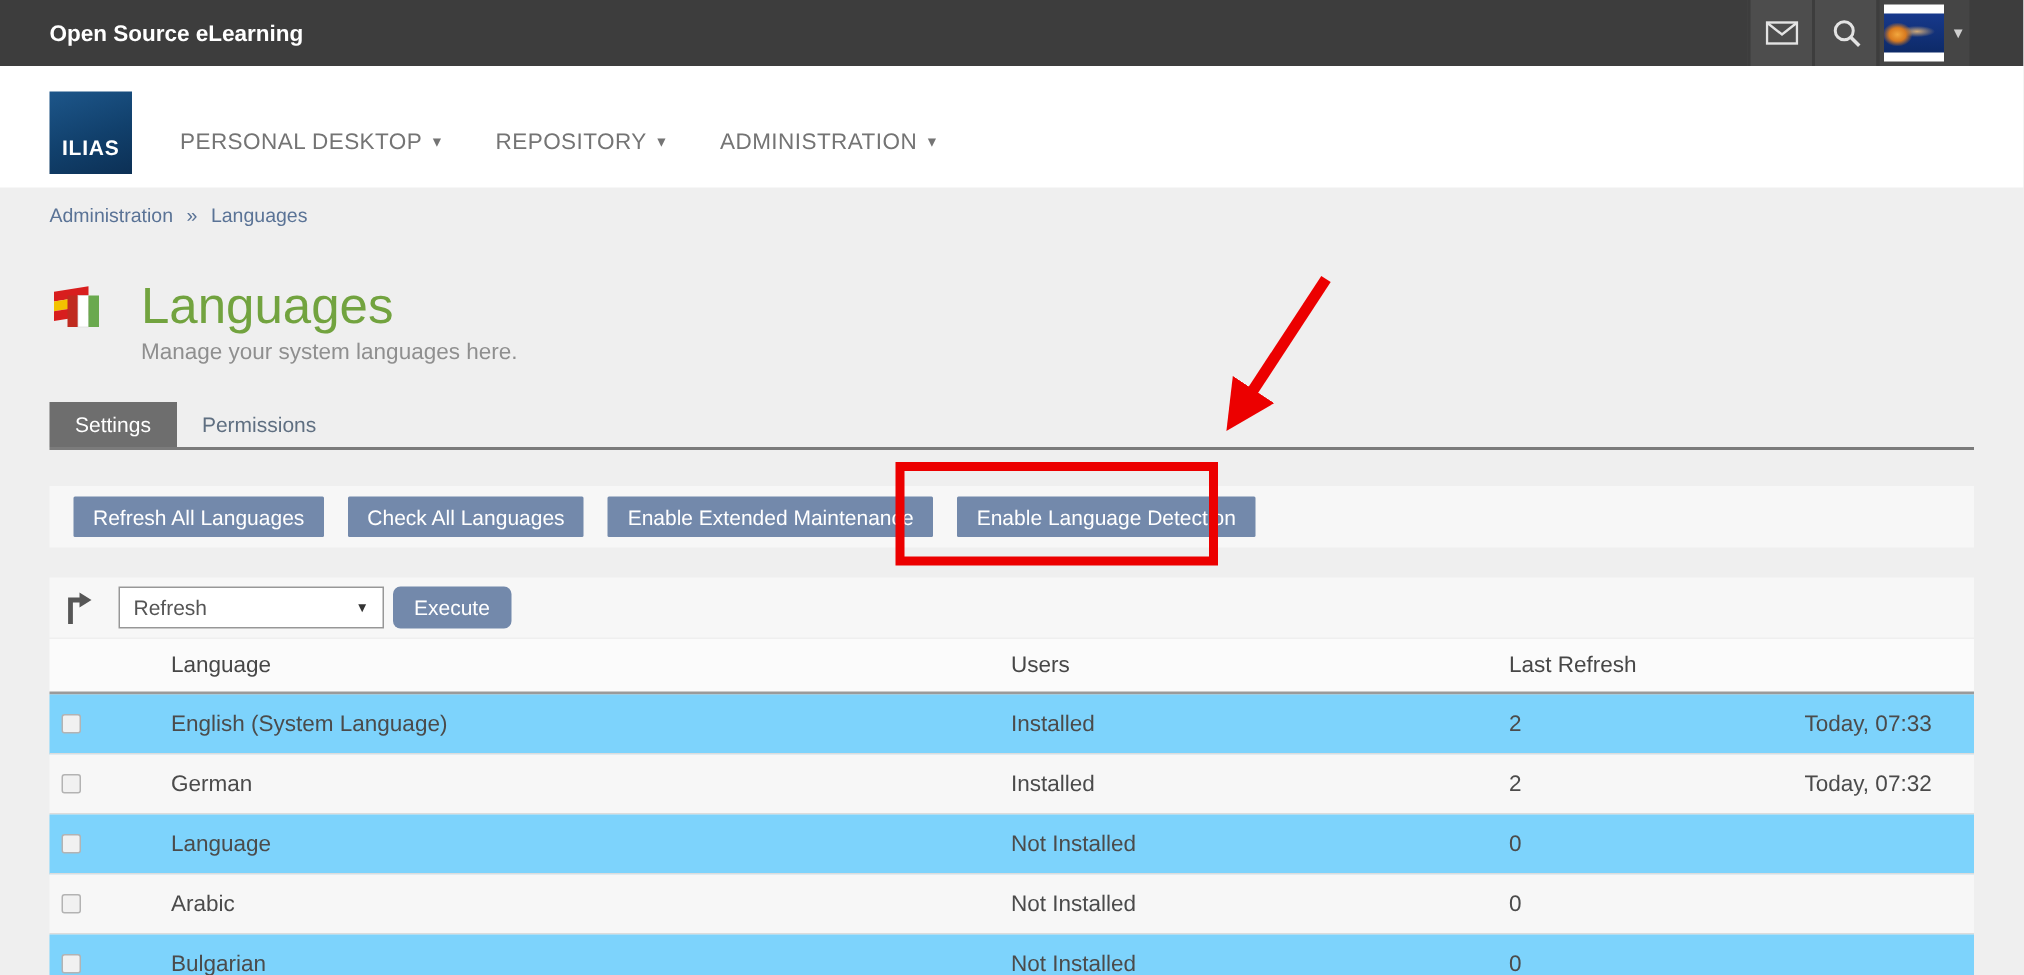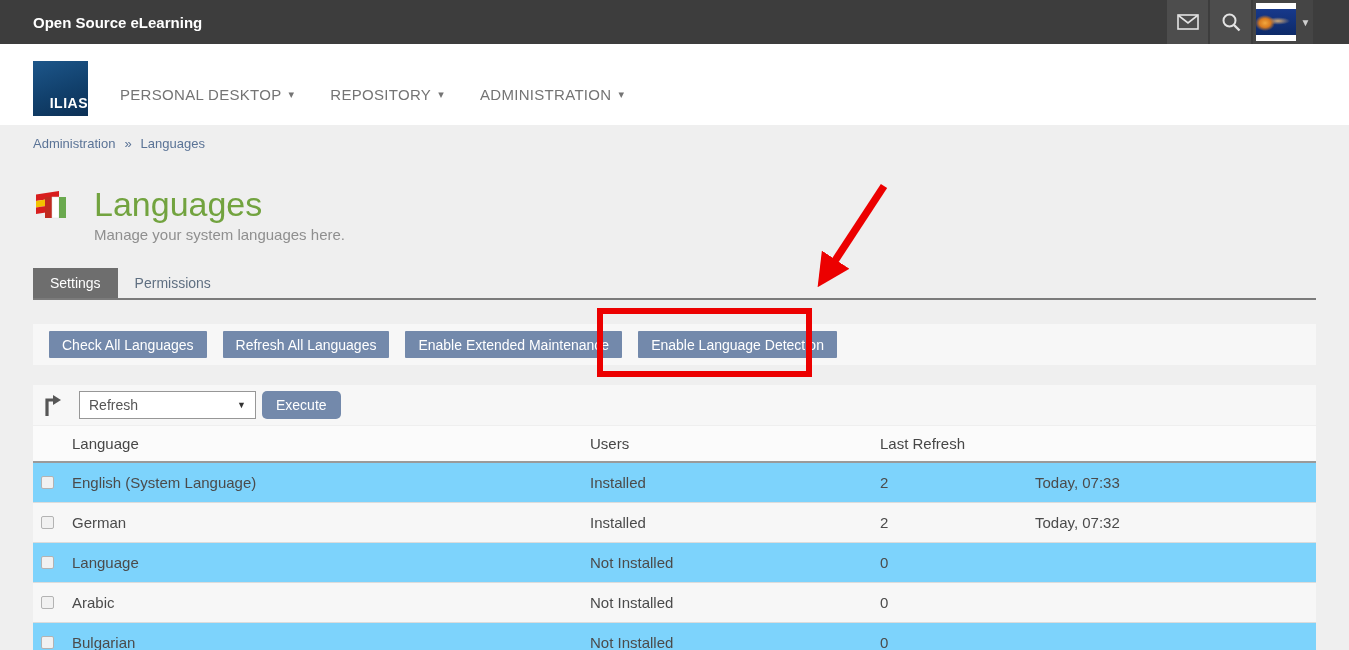--- a/index.html
+++ b/index.html
@@ -19,21 +19,21 @@
       background:
         radial-gradient(ellipse 10px 8px at 9px 14px, #f2a73e 0%, #d97b1f 55%, rgba(217,123,31,0) 100%),
         radial-gradient(ellipse 16px 5px at 22px 12px, rgba(240,190,120,.85), rgba(240,190,120,0) 75%),
         linear-gradient(#17398c,#0d2a68); }
   .avatar-caret { color:#cfcfcf; font-size:10px; margin-left:5px; }
 
   
   .mainnav { position:relative; height:81px; background:#ffffff; }
   .ilias-logo { position:absolute; left:33px; top:17px; width:55px; height:55px;
       background:linear-gradient(160deg,#1d568a 0%,#11406c 55%,#0c3055 100%);
-      display:flex; align-items:flex-end; justify-content:flex-end; padding-bottom:5px;
+      display:flex; align-items:flex-end; justify-content:center; padding-bottom:10px;
       color:#ffffff; font-size:14px; font-weight:bold; letter-spacing:0.5px; cursor:pointer; }
   .nav-items { position:absolute; left:120px; bottom:22px; display:flex; }
   .nav-item { margin-right:36px; color:#747474; font-size:15px; letter-spacing:0.3px; cursor:pointer; display:flex; align-items:center; }
   .nav-caret { font-size:11px; margin-left:7px; color:#747474; }
 
   
   .breadcrumb { height:36px; background:#efefef; display:flex; align-items:center; padding-left:33px; font-size:13px; }
   .crumb { color:#5a7396; cursor:pointer; }
   .crumb-sep { color:#5a7396; margin:0 9px; }
 
@@ -58,21 +58,21 @@
   .bulk-band { margin-top:20px; height:40px; background:#f7f7f7; display:flex; align-items:center; }
   .bulk-arrow { margin-left:9px; width:20px; height:24px; }
   .bulk-select { margin-left:17px; width:177px; height:28px; background:#ffffff; border:1px solid #979797;
       display:flex; align-items:center; justify-content:space-between; padding:0 9px; font-size:14px; color:#555; cursor:pointer; }
   .select-caret { font-size:9px; color:#333; }
   .execute-btn { margin-left:6px; height:28px; padding:0 14px; background:#7389ab; color:#ffffff;
       border:none; font-size:14px; font-family:inherit; cursor:pointer; border-radius:5px; }
 
   
   .lang-table { margin-top:1px; }
-  .t-row { display:grid; grid-template-columns:39px 518px 290px 155px 1fr; align-items:center; }
+  .t-row { display:grid; grid-template-columns:39px 518px 290px 155px 1fr; align-items:center;gap:42px; }
   .t-head { height:37px; background:#fbfbfb; border-bottom:2px solid #9a9a9a; font-size:15px; color:#474747; }
   .t-body-row { height:40px; background:#7dd3fc; border-bottom:1px solid #dcdcdc; font-size:15px; color:#4b4b4b; }
   .t-body-row.alt { background:#f7f7f7; }
   .cb-cell { padding-left:8px; }
   .row-checkbox { width:13px; height:13px; background:#f1f1f1; border:1px solid #b3b3b3; border-radius:2px; cursor:pointer; }
 
   
   .hl-box { position:absolute; left:597px; top:308px; width:215px; height:69px;
       border:6px solid #ec0000; z-index:6; pointer-events:none; }
   .hl-arrow { position:absolute; left:800px; top:176px; z-index:6; pointer-events:none; }
@@ -152,22 +152,22 @@
         <div class="page-subtitle">Manage your system languages here.</div>
       </div>
     </div>
 
     <div class="tabbar" id="tabbar">
         <div class="tab active">Settings</div>
         <div class="tab">Permissions</div>
       </div>
 
     <div class="toolbar-band" id="toolbar-buttons">
+        <button class="tb-action">Refresh All Languages</button>
         <button class="tb-action">Check All Languages</button>
-        <button class="tb-action">Refresh All Languages</button>
         <button class="tb-action">Enable Extended Maintenance</button>
         <button class="tb-action">Enable Language Detection</button>
       </div>
 
     <div class="bulk-band">
       <svg class="bulk-arrow" viewBox="0 0 20 24">
         <path d="M5 23 L5 7 L12 7" fill="none" stroke="#565656" stroke-width="3.2"></path>
         <polygon points="11,2 19,7 11,12" fill="#565656"></polygon>
       </svg>
       <div class="bulk-select">

